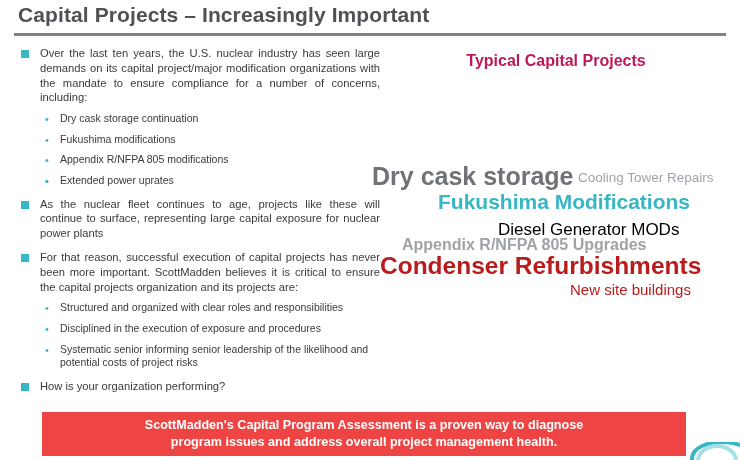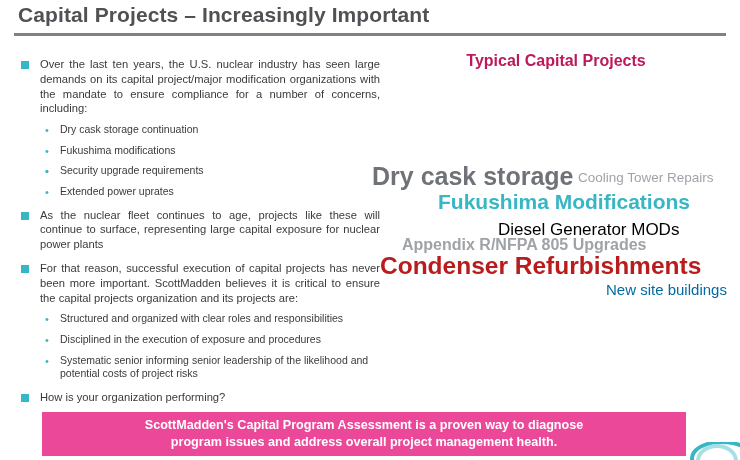--- a/index.html
+++ b/index.html
@@ -44,21 +44,21 @@
     top: 33px;
     width: 712px;
     height: 3px;
     background: #7f8184;
   }
 
   
   .left-col {
     position: absolute;
     left: 14px;
-    top: 57px;
+    top: 46px;
     width: 366px;
   }
   .bullet-l1 {
     position: relative;
     padding-left: 26px;
     margin-bottom: 9px;
     font-size: 11.2px;
     line-height: 1.32;
     color: #3a3a3a;
     text-align: justify;
@@ -159,32 +159,31 @@
     left: -6px;
     top: 158px;
     font-size: 24.5px;
     font-weight: bold;
     color: #b91c1c;
   }
   .w-newsite {
     left: 184px;
     top: 186px;
     font-size: 15px;
-    color: #0369a1;
-    margin-left: 36px;
+    color: #b91c1c;
   }
 
   
   .banner {
     position: absolute;
     left: 42px;
     top: 412px;
     width: 644px;
     height: 44px;
-    background: #ec4899;
+    background: #ef4444;
     display: flex;
     align-items: center;
     justify-content: center;
   }
   .banner-text {
     color: #ffffff;
     font-size: 12.6px;
     font-weight: bold;
     text-align: center;
     line-height: 1.35;
@@ -239,24 +238,24 @@
       <div class="bullet-l2">
         <span class="dot">•</span>
         <span>Dry cask storage continuation</span>
       </div>
       <div class="bullet-l2">
         <span class="dot">•</span>
         <span>Fukushima modifications</span>
       </div>
       <div class="bullet-l2">
         <span class="dot">•</span>
-      </div>
-      <div class="bullet-l2">
-        <span class="dot">•</span>
-        <span>Security upgrade requirements</span>
+        <span>Appendix R/NFPA 805 modifications</span>
+      </div>
+      <div class="bullet-l2">
+        <span class="dot">•</span>
       </div>
       <div class="bullet-l2">
         <span class="dot">•</span>
         <span>Extended power uprates</span>
       </div>
     </div>
 
     <div class="bullet-l1">
       <span class="sq"></span>
       <span>As the nuclear fleet continues to age, projects like these will continue to surface, representing large capital exposure for nuclear power plants</span>

